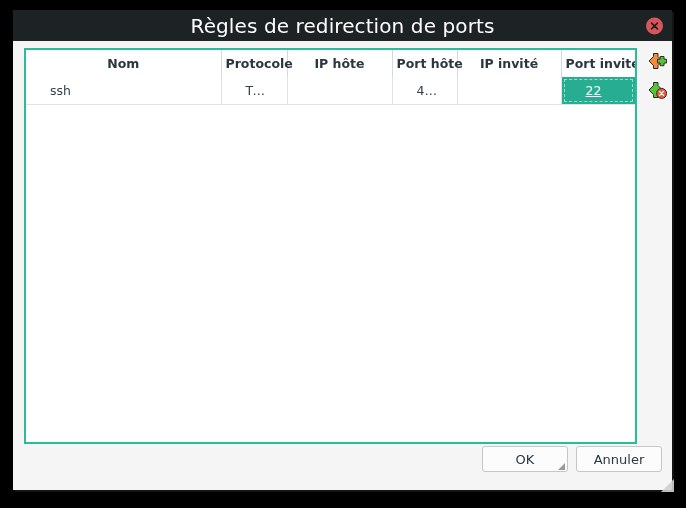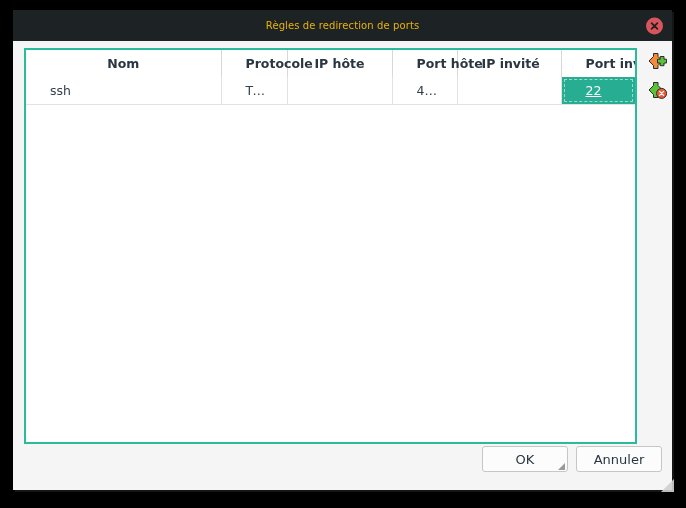--- a/index.html
+++ b/index.html
@@ -28,22 +28,22 @@
   #titlebar {
     position: relative;
     height: 31px;
     background: #1d2224;
     flex: 0 0 auto;
     display: flex;
     align-items: center;
     justify-content: center;
   }
   #title-text {
-    color: #eab308;
-    font-size: 10px;
+    color: #ffffff;
+    font-size: 20px;
     letter-spacing: .1px;
     white-space: nowrap;
   }
   #close-button {
     position: absolute;
     right: 9px;
     top: 50%;
     transform: translateY(-50%);
     width: 17px;
     height: 17px;
@@ -80,21 +80,21 @@
     width: 100%;
     border-collapse: collapse;
     table-layout: fixed;
     font-size: 12.5px;
   }
   table.rules th {
     font-size: 12.5px;
     font-weight: bold;
     color: #2a3642;
     height: 27px;
-    padding: 0 24px;
+    padding: 0 4px;
     text-align: center;
     background: #ffffff;
     border-right: 1px solid #d8d8d8;
     box-sizing: border-box;
     white-space: nowrap;
   }
   table.rules th:last-child { border-right: none; }
   table.rules td {
     height: 27px;
     padding: 0 24px;

